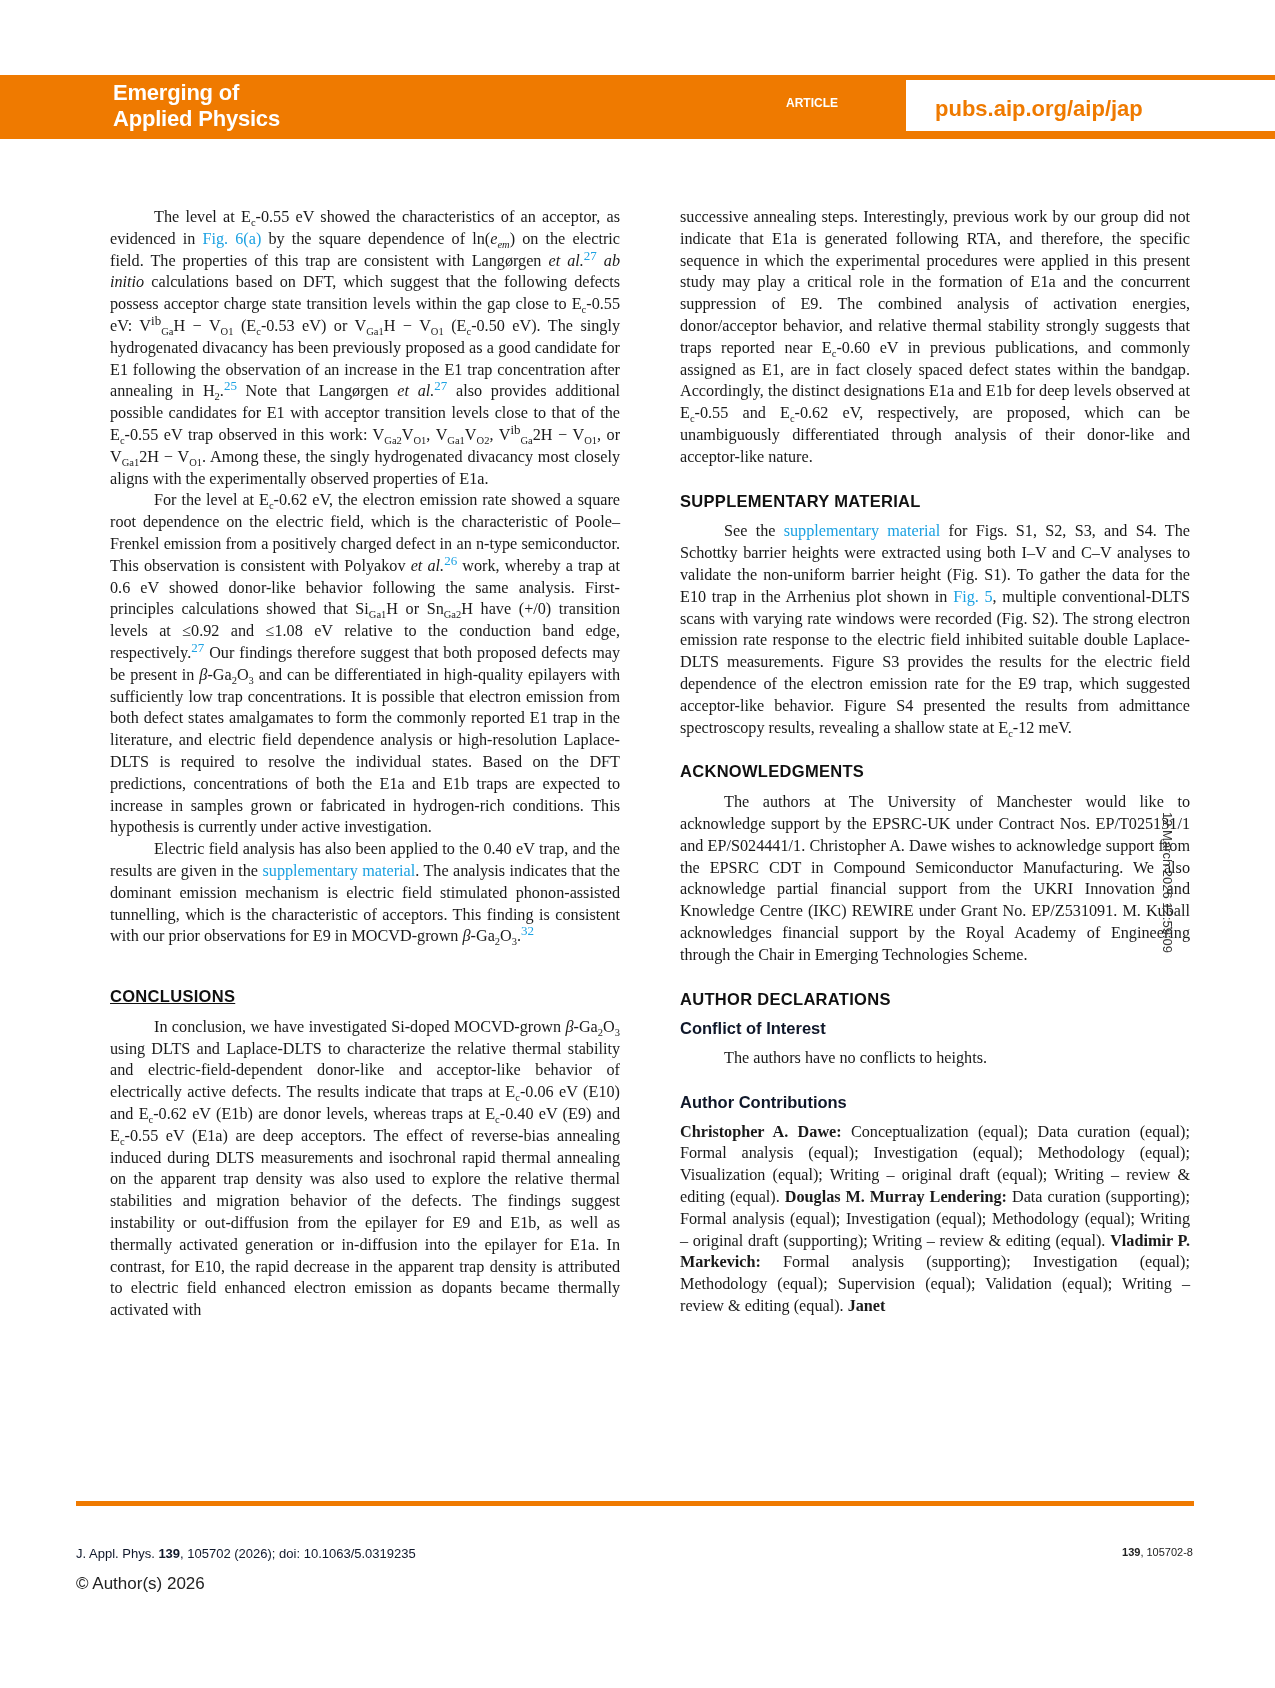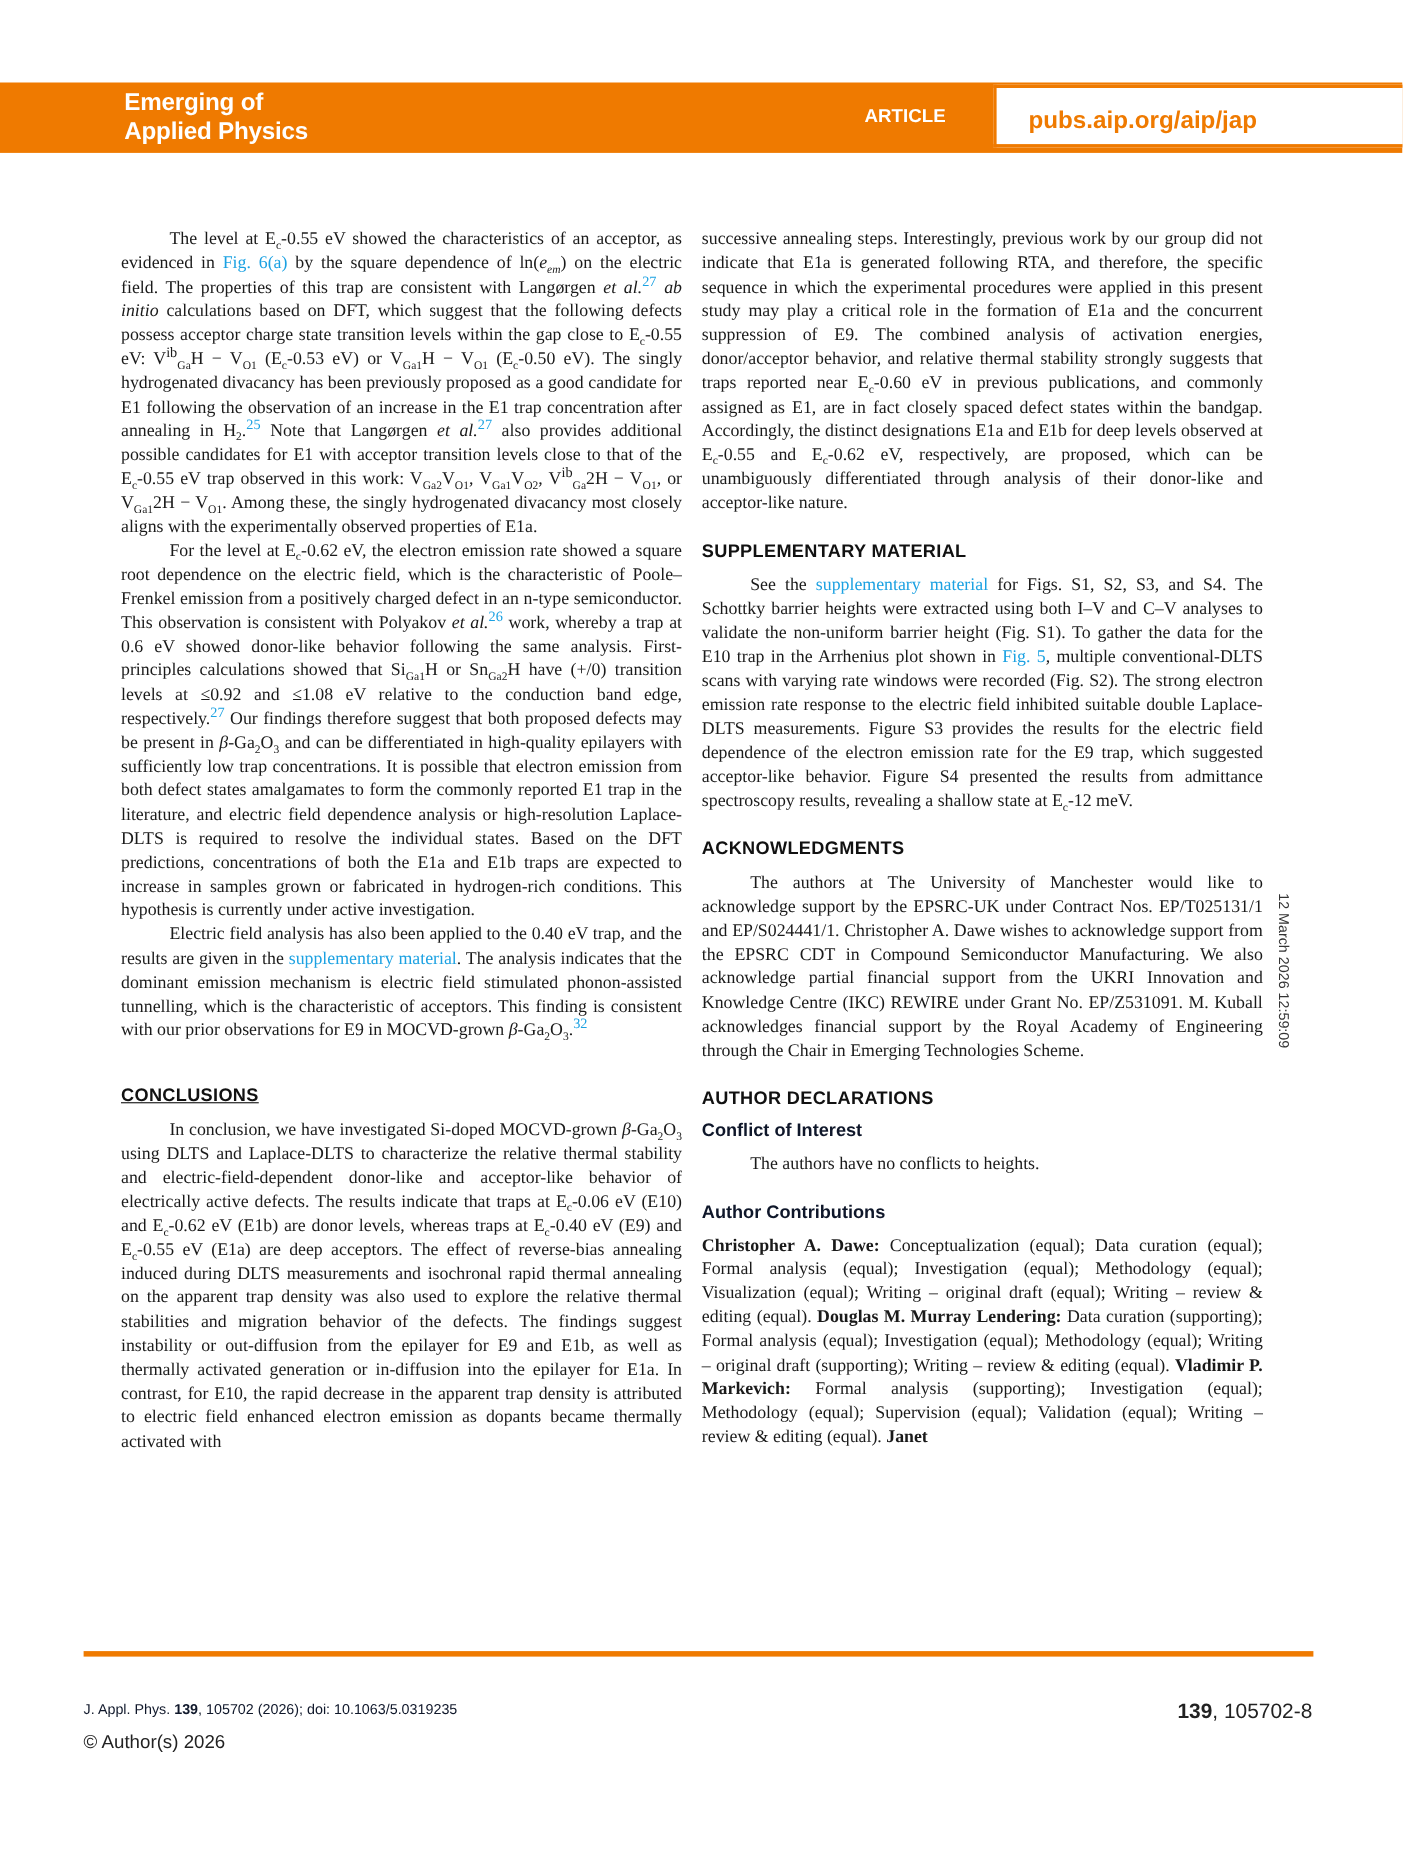--- a/index.html
+++ b/index.html
@@ -1,40 +1,40 @@
 <!DOCTYPE html>
 <html><head>
 <meta charset="utf-8">
 <style>
   html, body { margin: 0; padding: 0; background: #ffffff; }
   body { width: 1275px; height: 1688px; position: relative; overflow: hidden; font-family: "Liberation Serif", "DejaVu Serif", serif; color: #1a1a1a; }
   .header-bar { position: absolute; left: 0; top: 75px; width: 1275px; height: 64px; background: #ef7a00; }
   .journal-title { position: absolute; left: 113px; top: 80px; color: #fff; font-family: "Liberation Sans", sans-serif; font-weight: bold; font-size: 22px; line-height: 26px; letter-spacing: -0.2px; }
-  .article-label { position: absolute; left: 786px; top: 96px; color: #fff; font-family: "Liberation Sans", sans-serif; font-weight: bold; font-size: 17px; }
+  .article-label { position: absolute; left: 786px; top: 96px; color: #fff; font-family: "Liberation Sans", sans-serif; font-weight: bold; font-size: 12px; }
   .url-box { position: absolute; left: 903px; top: 77px; width: 380px; height: 57px; background: #fff; border: 3px solid #ef7a00; border-right: none; box-sizing: border-box; }
   .url-text { position: absolute; left: 935px; top: 96px; color: #ef7a00; font-family: "Liberation Sans", sans-serif; font-weight: bold; font-size: 22px; }
 
   .col { position: absolute; top: 207px; width: 510px; font-size: 16.2px; line-height: 21.8px; text-align: justify; hyphens: manual; }
   .col-left { left: 110px; }
-  .col-right { left: 638px; width: 510px; top: 207px; }
+  .col-right { left: 680px; width: 510px; top: 207px; }
   .col p { margin: 0; text-indent: 44px; }
   .col p.noindent { text-indent: 0; }
   .link { color: #1ba1e2; }
   sup { font-size: 13px; line-height: 0; color: #1ba1e2; }
   sup.plain { color: #1a1a1a; }
   sub { font-size: 10.5px; line-height: 0; }
   .it { font-style: italic; }
   .b { font-weight: bold; }
   h2 { font-family: "Liberation Sans", sans-serif; font-weight: bold; font-size: 16.5px; letter-spacing: 0.3px; margin: 0; color: #111; }
   h3 { font-family: "Liberation Sans", sans-serif; font-weight: bold; font-size: 16.5px; margin: 0; color: #0f172a; }
 
   .footer-rule { position: absolute; left: 76px; top: 1501px; width: 1118px; height: 5px; background: #ef7a00; }
   .footer-left { position: absolute; left: 76px; top: 1546px; font-family: "Liberation Sans", sans-serif; font-size: 13px; color: #0f172a; }
   .footer-copy { position: absolute; left: 76px; top: 1574px; font-family: "Liberation Sans", sans-serif; font-size: 17px; color: #222; }
-  .footer-right { position: absolute; right: 82px; top: 1546px; font-family: "Liberation Sans", sans-serif; font-size: 19px; color: #222; }
+  .footer-right { position: absolute; right: 82px; top: 1546px; font-family: "Liberation Sans", sans-serif; font-size: 11px; color: #222; }
   .side-stamp { position: absolute; left: 1160px; top: 812px; writing-mode: vertical-rl; font-family: "Liberation Sans", sans-serif; font-size: 13px; color: #333; }
 </style>
 </head>
 <body>
 
 <div class="header-bar"></div>
 <div class="journal-title">
   <div>Emerging of</div>
   <div>Applied Physics</div>
 </div>

